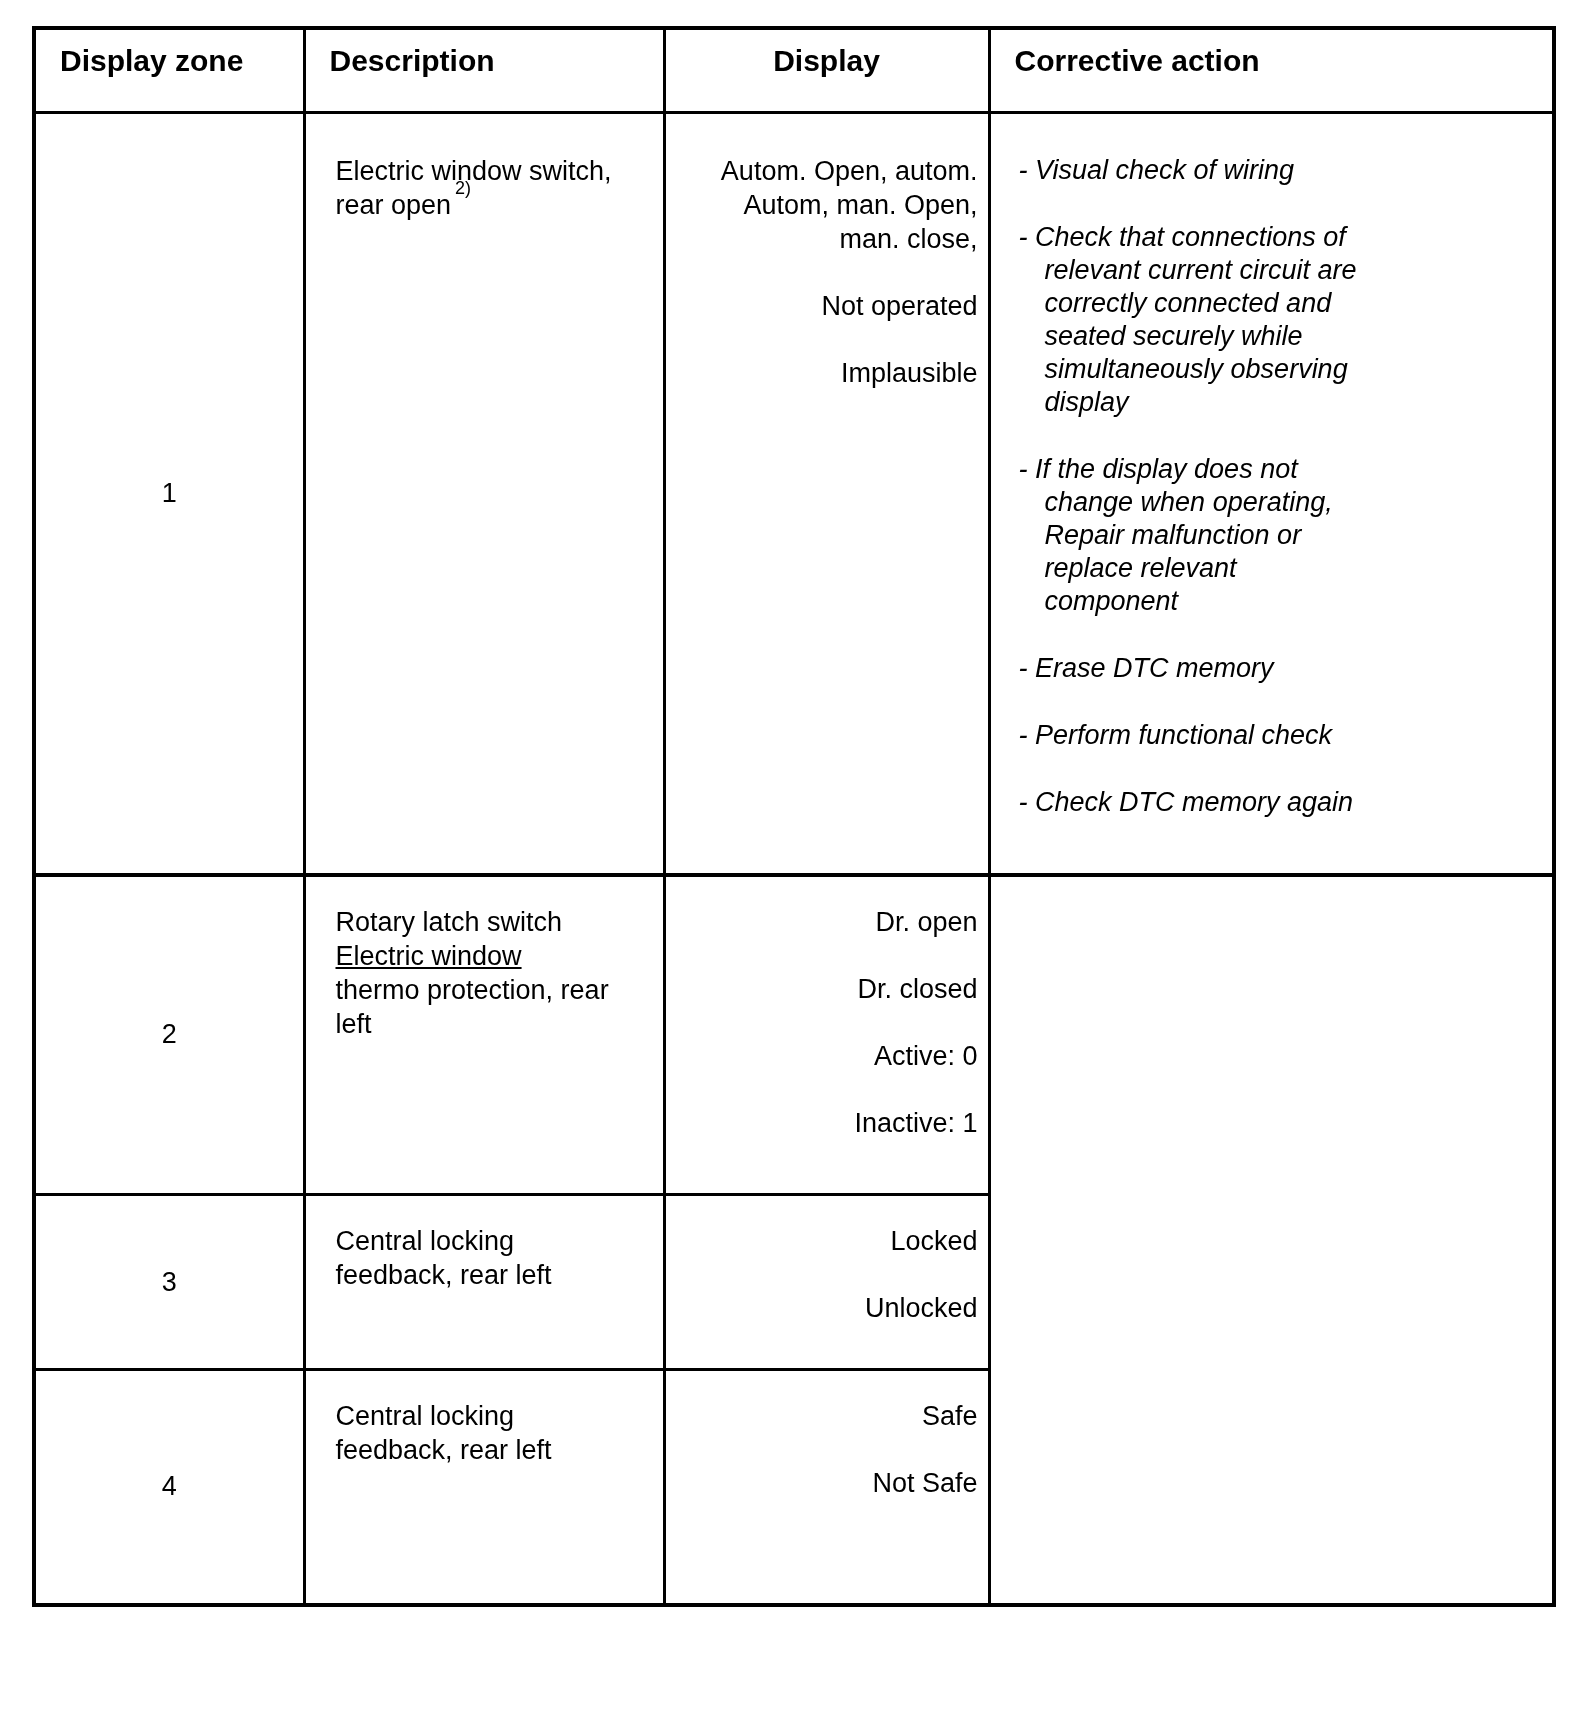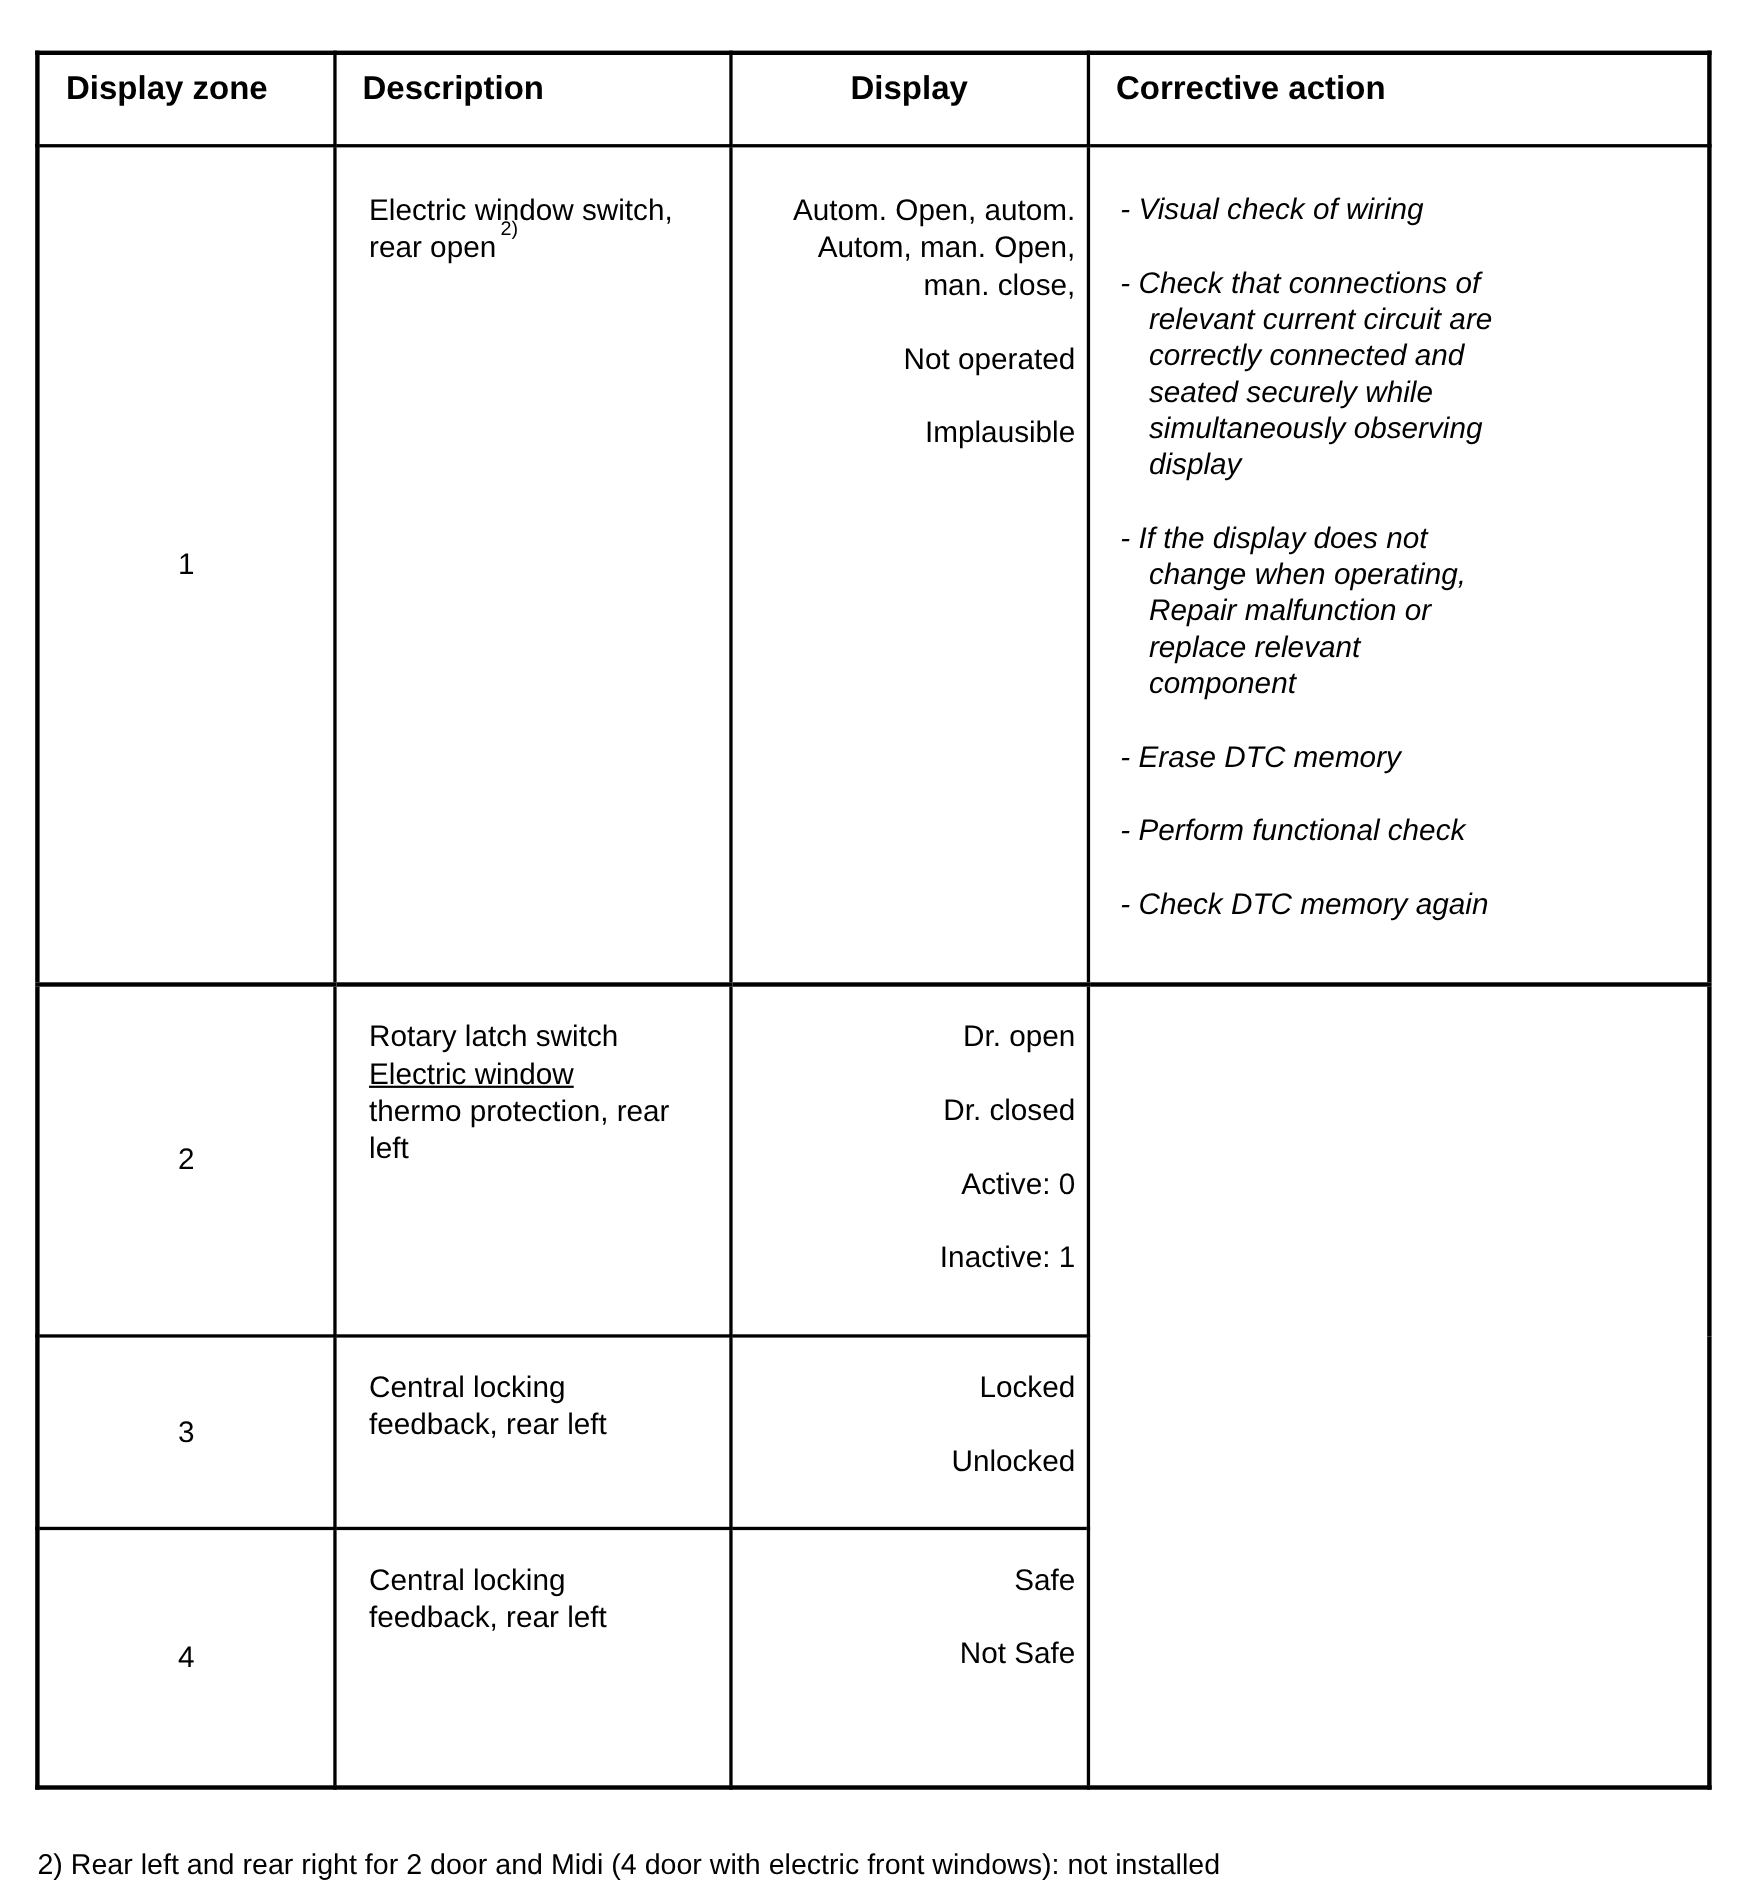--- a/index.html
+++ b/index.html
@@ -5,21 +5,21 @@
   * { box-sizing: border-box; }
   html, body { margin: 0; padding: 0; }
   body {
     width: 1584px;
     height: 1724px;
     background: #ffffff;
     color: #000000;
     font-family: "Liberation Sans", "DejaVu Sans", sans-serif;
     -webkit-font-smoothing: antialiased;
   }
-  .sheet { padding: 26px 14px 0 32px; margin-top: 20px; }
+  .sheet { padding: 26px 14px 0 32px; }
 
   table.diag {
     border-collapse: collapse;
     width: 1520px;
     table-layout: fixed;
     border: 4px solid #000;
   }
   .diag th, .diag td {
     border: 3px solid #000;
     vertical-align: top;
@@ -183,15 +183,14 @@
           <p>feedback, rear left</p>
         </td>
         <td class="disp tight spaced">
           <p>Safe</p>
           <p>Not Safe</p>
         </td>
       </tr>
     </tbody>
   </table>
 
-  <p class="footnote">2) Rear left and rear right for 2 door and Midi (4 door with electric front windows): not installed</p>
 
 </div>
 
 </body></html>

